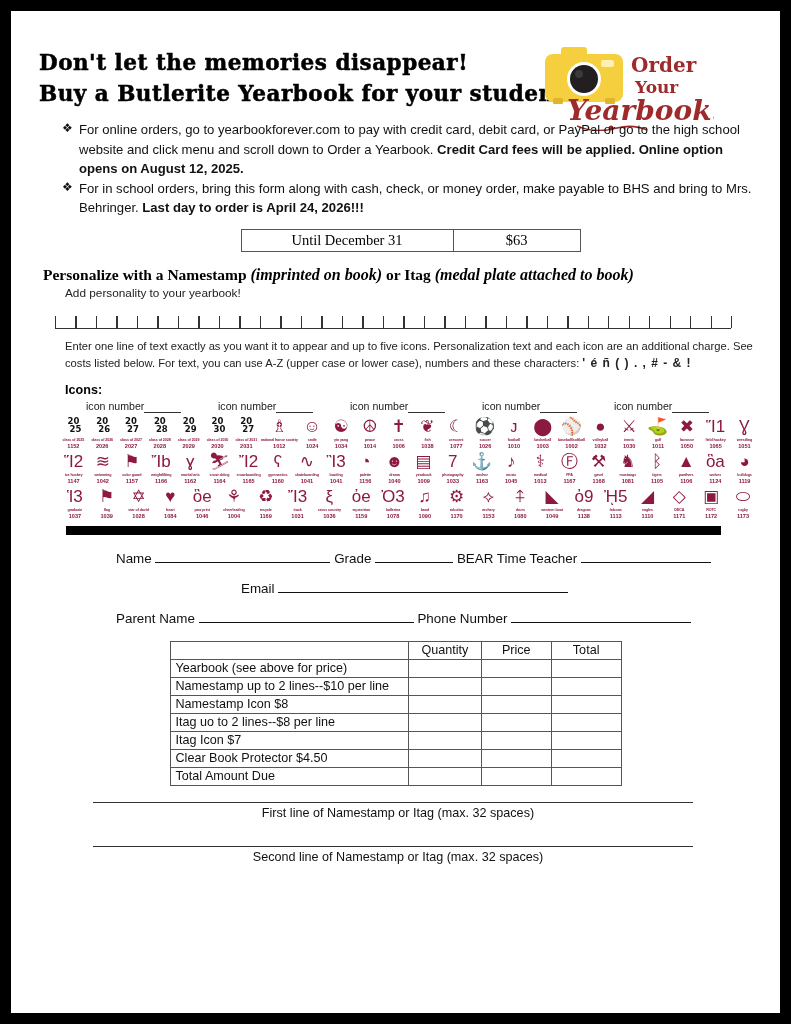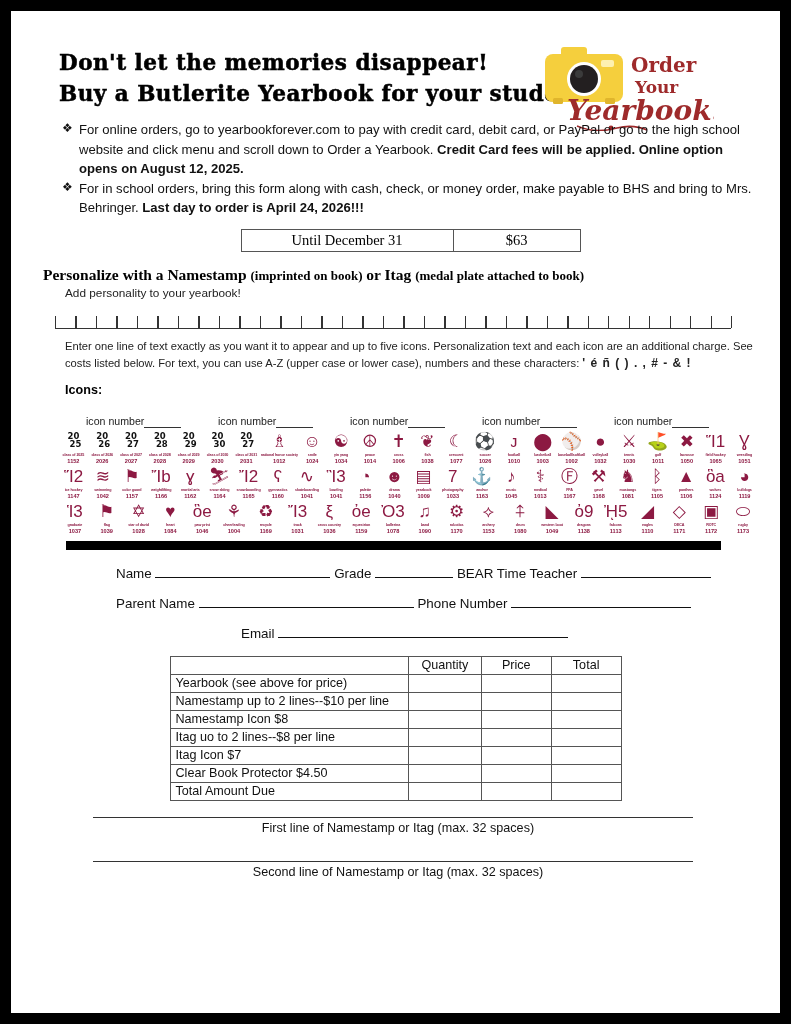--- a/index.html
+++ b/index.html
@@ -10,21 +10,21 @@
   }
   .page{
     position:absolute;left:11px;top:11px;
     width:769px;height:1002px;background:#fff;
     overflow:hidden;
   }
 
   
   .header{position:relative;height:105px;}
   .headline{
-    position:absolute;left:48px;top:36px;
+    position:absolute;left:28px;top:36px;
     font-family:"DejaVu Serif", serif;
     font-weight:bold;font-size:21.5px;line-height:31px;
     letter-spacing:0.5px;color:#000;
     -webkit-text-stroke:0.5px #000;
     white-space:nowrap;
   }
   .headline .l1{display:block;}
   .headline .l2{display:block;}
 
   .logo{position:absolute;left:528px;top:25px;width:175px;height:95px;}
@@ -56,39 +56,39 @@
   }
   table.price td.lbl{width:195px;}
   table.price td.amt{width:110px;}
 
   
   .personalize{
     margin:14px 0 0 32px;
     font-family:"Liberation Serif", serif;
     font-weight:bold;font-size:15.5px;color:#000;
   }
-  .personalize .small{font-size:13px;}
+  .personalize .small{font-size:16px;font-style:italic;}
   .subnote{margin:2px 0 0 54px;font-size:11.8px;color:#222;}
 
   
   .comb{
     position:relative;margin:9px 0 0 44px;
     width:676px;height:19px;
     border-bottom:1.4px solid #333;
   }
   .comb i{
     position:absolute;bottom:0;width:1.4px;height:12px;background:#333;
   }
 
   .instr{margin:9px 0 0 54px;width:690px;font-size:11.2px;line-height:17px;color:#222;}
   .instr .chars{font-weight:bold;font-size:12px;letter-spacing:1px;}
 
   
   .iconsttl{margin:11px 0 0 54px;font-weight:bold;font-size:12.6px;}
-  .iconnums{display:flex;margin:18px 0 0 75px;width:660px;}
+  .iconnums{display:flex;margin:3px 0 0 75px;width:660px;}
   .iconnums .f{flex:1;font-size:10.6px;color:#222;white-space:nowrap;}
   .iconnums .f u{text-decoration:none;border-bottom:0.9px solid #333;padding:0 17px;}
 
   
   .catalog{margin:4px 0 0 48px;width:700px;}
   .catrow{display:flex;align-items:flex-end;margin-bottom:1px;}
   .cell{width:53.8px;text-align:center;line-height:1;}
   .cell .gl{
     display:block;height:22px;font-size:17px;line-height:22px;color:#111;
     overflow:hidden;
@@ -597,29 +597,29 @@
 
   <div class="formarea">
     <div class="frow r1">
       <span>Name</span>
       <span class="fl" style="width:175px"></span>
       <span>Grade</span>
       <span class="fl" style="width:78px"></span>
       <span>BEAR Time Teacher</span>
       <span class="fl" style="width:130px"></span>
     </div>
+    <div class="frow r3">
+      <span>Email</span>
+      <span class="fl" style="width:290px"></span>
+    </div>
     <div class="frow r2">
       <span>Parent Name</span>
       <span class="fl" style="width:215px"></span>
       <span>Phone Number</span>
       <span class="fl" style="width:180px"></span>
-    </div>
-    <div class="frow r3">
-      <span>Email</span>
-      <span class="fl" style="width:290px"></span>
     </div>
   </div>
 
   <div class="orderwrap">
     <table class="order">
       <thead id="order-head">
           <tr>
             <td class="desc hd"></td>
             <td class="col hd">Quantity</td>
             <td class="col hd">Price</td>

